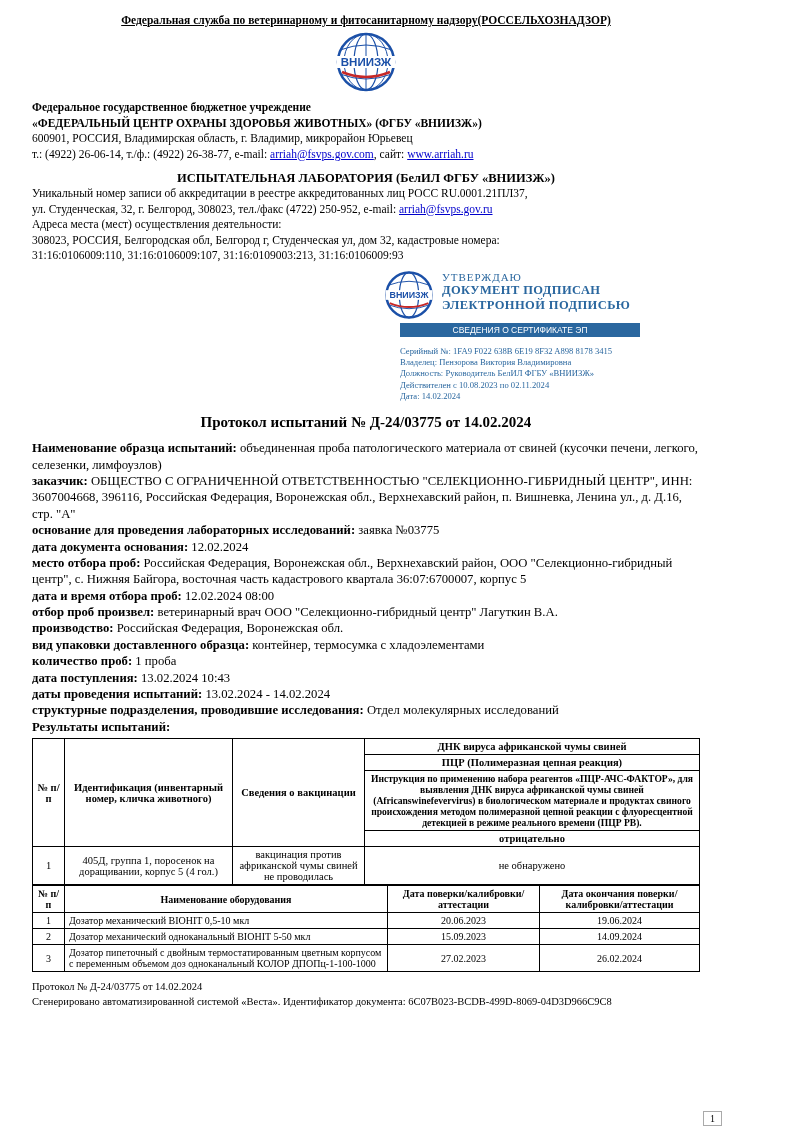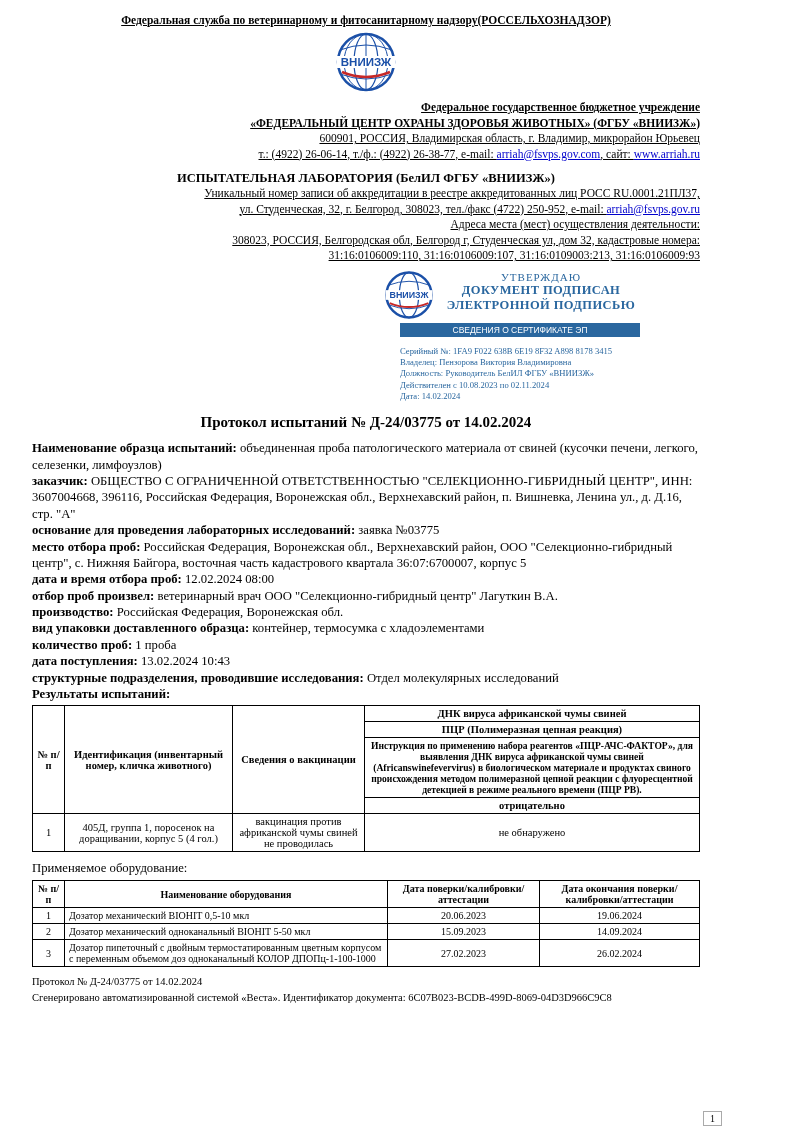--- a/index.html
+++ b/index.html
@@ -2,28 +2,28 @@
 <html><head>
 <meta charset="utf-8">
 <style>
   * { box-sizing: border-box; margin: 0; padding: 0; }
   html, body { background: #ffffff; }
   body { width: 800px; font-family: "Liberation Serif", serif; color: #000; }
   .page { width: 732px; height: 1132px; padding: 14px 32px 8px; position: relative; overflow: hidden; background: #fff; border-radius: 22px; }
 
   .agency { font-size: 11.5px; font-weight: bold; text-decoration: underline; text-align: center; }
   .logo-wrap { text-align: center; margin: 5px 0 3px; }
-  .hline { font-size: 11.5px; text-align: right; line-height: 1.35; text-decoration: underline; }
+  .hline { font-size: 11.5px; text-align: left; line-height: 1.35; }
   .b { font-weight: bold; }
   a.link { color: #0000cc; text-decoration: underline; cursor: pointer; }
   .lab-title { font-size: 12.5px; font-weight: bold; text-align: center; margin-top: 9px; }
 
   .stamp { width: 256px; margin: 6px 60px 0 auto; color: #2a679f; }
   .stamp-top { display: flex; align-items: flex-start; gap: 8px; }
-  .stamp-head { flex: 1; text-align: center; padding-top: 1px; }
+  .stamp-head { flex: 1; text-align: left; padding-top: 1px; }
   .stamp-approve { font-size: 11px; letter-spacing: 1px; }
   .stamp-docline { font-size: 12.5px; font-weight: bold; letter-spacing: .4px; line-height: 1.25; }
   .stamp-bar { background: #2a679f; color: #fff; font-family: "Liberation Sans", sans-serif; font-size: 8.5px; text-align: center; padding: 2px 0; margin: 3px 0 9px 16px; }
   .stamp-lines { margin-left: 16px; font-size: 8.6px; line-height: 1.32; }
 
   .title { font-size: 15px; font-weight: bold; text-align: center; margin: 12px 0 9px; }
   .field { font-size: 12.7px; line-height: 1.29; }
 
   table { border-collapse: collapse; width: 100%; }
   td { border: 1px solid #000; vertical-align: middle; overflow-wrap: break-word; }
@@ -99,27 +99,29 @@
       <div>Действителен с 10.08.2023 по 02.11.2024</div>
       <div>Дата: 14.02.2024</div>
     </div>
   </div>
 
   <div class="title">Протокол испытаний № Д-24/03775 от 14.02.2024</div>
 
   <p class="field"><b>Наименование образца испытаний:</b><span> объединенная проба патологического материала от свиней (кусочки печени, легкого, селезенки, лимфоузлов)</span></p>
   <p class="field"><b>заказчик:</b><span> ОБЩЕСТВО С ОГРАНИЧЕННОЙ ОТВЕТСТВЕННОСТЬЮ "СЕЛЕКЦИОННО-ГИБРИДНЫЙ ЦЕНТР", ИНН: 3607004668, 396116, Российская Федерация, Воронежская обл., Верхнехавский район, п. Вишневка, Ленина ул., д. Д.16, стр. "А"</span></p>
   <p class="field"><b>основание для проведения лабораторных исследований:</b><span> заявка №03775</span></p>
+  <p class="field"><b>дата документа основания:</b><span> 12.02.2024</span></p>
   <p class="field"><b>место отбора проб:</b><span> Российская Федерация, Воронежская обл., Верхнехавский район, ООО "Селекционно-гибридный центр", с. Нижняя Байгора, восточная часть кадастрового квартала 36:07:6700007, корпус 5</span></p>
   <p class="field"><b>дата и время отбора проб:</b><span> 12.02.2024 08:00</span></p>
   <p class="field"><b>отбор проб произвел:</b><span> ветеринарный врач ООО "Селекционно-гибридный центр" Лагуткин В.А.</span></p>
   <p class="field"><b>производство:</b><span> Российская Федерация, Воронежская обл.</span></p>
   <p class="field"><b>вид упаковки доставленного образца:</b><span> контейнер, термосумка с хладоэлементами</span></p>
   <p class="field"><b>количество проб:</b><span> 1 проба</span></p>
   <p class="field"><b>дата поступления:</b><span> 13.02.2024 10:43</span></p>
+  <p class="field"><b>даты проведения испытаний:</b><span> 13.02.2024 - 14.02.2024</span></p>
   <p class="field"><b>структурные подразделения, проводившие исследования:</b><span> Отдел молекулярных исследований</span></p>
   <p class="field"><b>Результаты испытаний:</b></p>
 
   <table class="rtable">
     <colgroup>
         <col style="width:32px">
         <col style="width:168px">
         <col style="width:132px">
         <col>
       </colgroup>
@@ -141,21 +143,20 @@
         </tr>
     <tr>
       <td>1</td>
       <td>405Д, группа 1, поросенок на доращивании, корпус 5 (4 гол.)</td>
       <td>вакцинация против африканской чумы свиней не проводилась</td>
       <td>не обнаружено</td>
     </tr>
   </tbody>
     </table>
 
-  <div class="eq-label">Применяемое оборудование:</div>
 
   <table class="etable">
     <colgroup>
         <col style="width:32px">
         <col>
         <col style="width:152px">
         <col style="width:160px">
       </colgroup>
     <tbody>
         <tr class="ehead">

